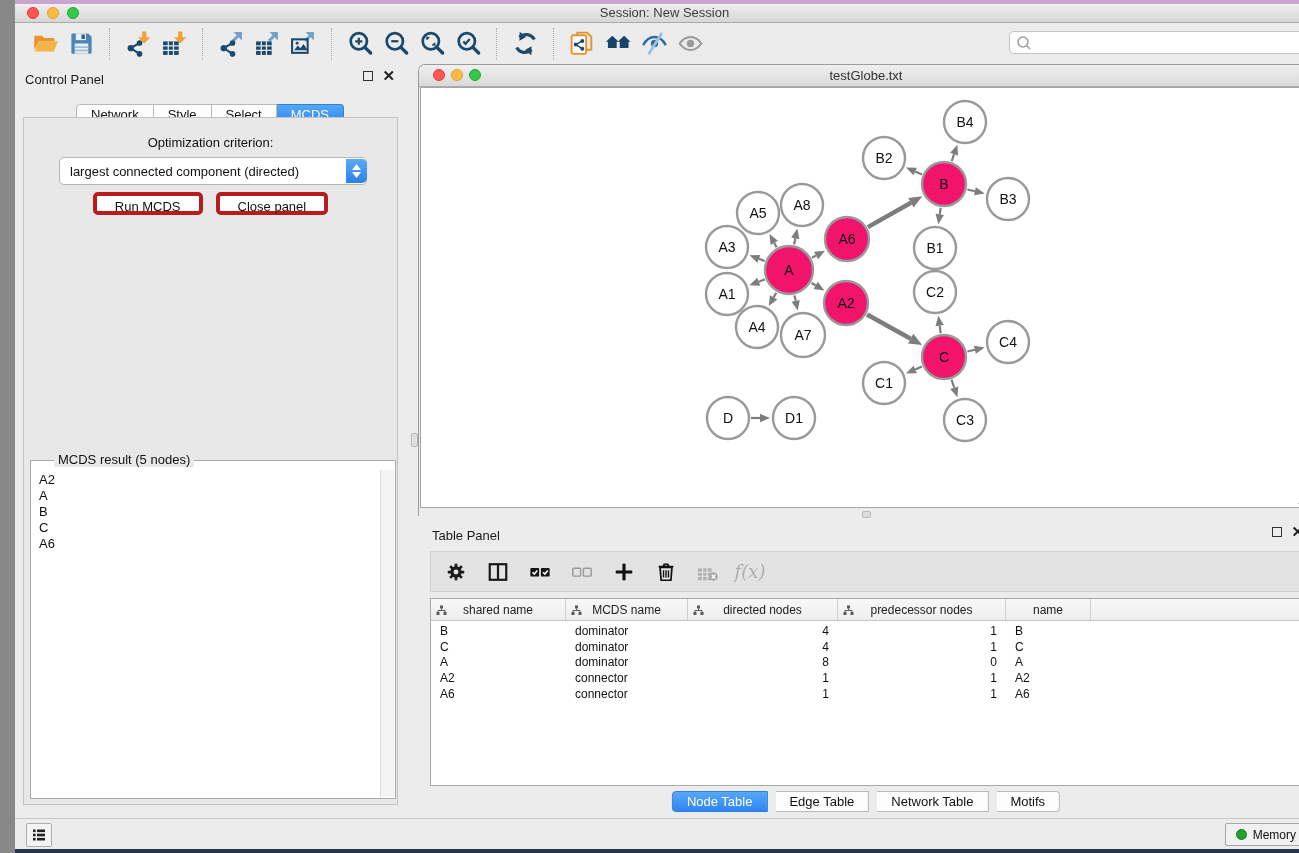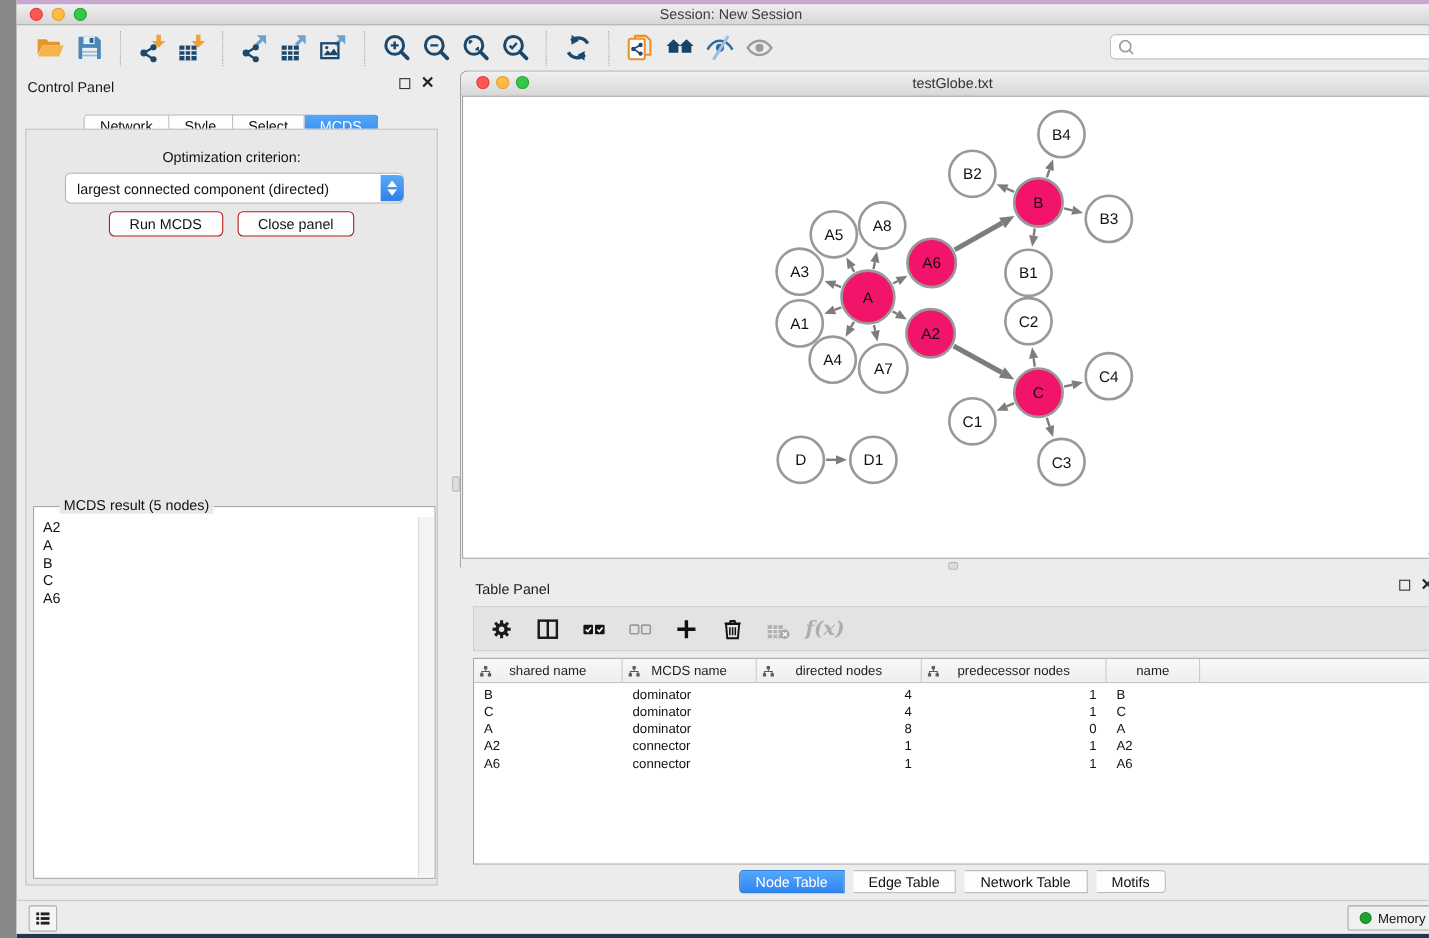--- a/index.html
+++ b/index.html
@@ -43,21 +43,21 @@
   .cp-body { position:absolute; top:53px; left:8px; width:375px; bottom:13px;
     background:#E8E8E8; border:1px solid #C2C2C2; }
   .opt-label { position:absolute; top:17px; left:0; right:0; text-align:center; font-size:13px; color:#111; }
   .dropdown { position:absolute; top:39px; left:35px; width:308px; height:28px; background:#fff;
     border:1px solid #B5B5B5; border-radius:5px; display:flex; align-items:center; }
   .dropdown .dd-text { flex:1; font-size:13px; color:#111; padding-left:10px; white-space:nowrap; }
   .dd-stepper { width:21px; height:24px; margin:-1px -1px -1px 0; border-radius:0 5px 5px 0;
     background:linear-gradient(#5AA9F9,#2E7FEA); display:flex; flex-direction:column;
     align-items:center; justify-content:center; gap:2px; }
   .btn-row { position:absolute; top:74px; left:0; right:0; display:flex; justify-content:center; gap:13px; }
-  .push-btn { height:23px; padding:0 18px; background:#FEFEFE; border:1px solid #b91c1c;
+  .push-btn { height:23px; padding:0 18px; background:#FEFEFE; border:4px solid #b91c1c;
     border-radius:5px; font-size:13px; color:#111; line-height:21px; }
   .groupbox { position:absolute; left:6px; top:342px; width:366px; height:339px;
     border:1px solid #A9A9A9; background:#fff; }
   .groupbox .legend { position:absolute; top:-9px; left:23px; background:#E8E8E8;
     padding:0 4px; font-size:13px; color:#111; }
   .mcds-list { position:absolute; left:1px; top:9px; right:15px; bottom:1px;
     padding:2px 0 0 7px; font-size:13px; color:#111; line-height:16px; overflow:hidden; }
   .mcds-scroll { position:absolute; top:9px; right:1px; bottom:1px; width:14px;
     background:#F3F3F3; border-left:1px solid #DCDCDC; }
 
@@ -75,21 +75,21 @@
   .divider-handle-h { position:absolute; left:847px; top:511px; width:9px; height:7px;
     background:#DCDCDC; border:1px solid #B8B8B8; border-radius:2px; }
 
   
   .table-panel { position:absolute; left:403px; top:520px; width:896px; height:296px; }
   .tp-toolbar { position:absolute; top:31px; left:12px; right:8px; height:41px;
     background:#E3E3E3; border:1px solid #CFCFCF; display:flex; align-items:center;
     gap:16px; padding-left:12px; }
   .tp-btn { display:flex; align-items:center; justify-content:center; width:26px; height:26px; }
   .tp-btn.disabled { opacity:.95; }
-  .fx { font-family:"DejaVu Serif", serif; font-style:italic; font-size:18px; color:#ABABAB;font-weight:bold; }
+  .fx { font-family:"DejaVu Serif", serif; font-style:italic; font-size:18px; color:#ABABAB; }
   .tp-table { position:absolute; top:78px; left:12px; right:8px; bottom:30px;
     background:#fff; border:1px solid #A8A8A8; overflow:hidden; }
   .thead { display:flex; height:22px; background:linear-gradient(#F8F8F8,#EEEEEE);
     border-bottom:1px solid #C6C6C6; }
   .th { position:relative; border-right:1px solid #CCCCCC; display:flex; align-items:center;
     justify-content:center; font-size:12px; color:#222; flex:0 0 auto; }
   .th .mini { position:absolute; left:5px; top:6px; }
   .tbody { padding-top:2px; }
   .tr { display:flex; height:15.8px; align-items:center; font-size:12px; color:#111; }
   .td { flex:0 0 auto; padding:0 9px; white-space:nowrap; overflow:hidden; }

